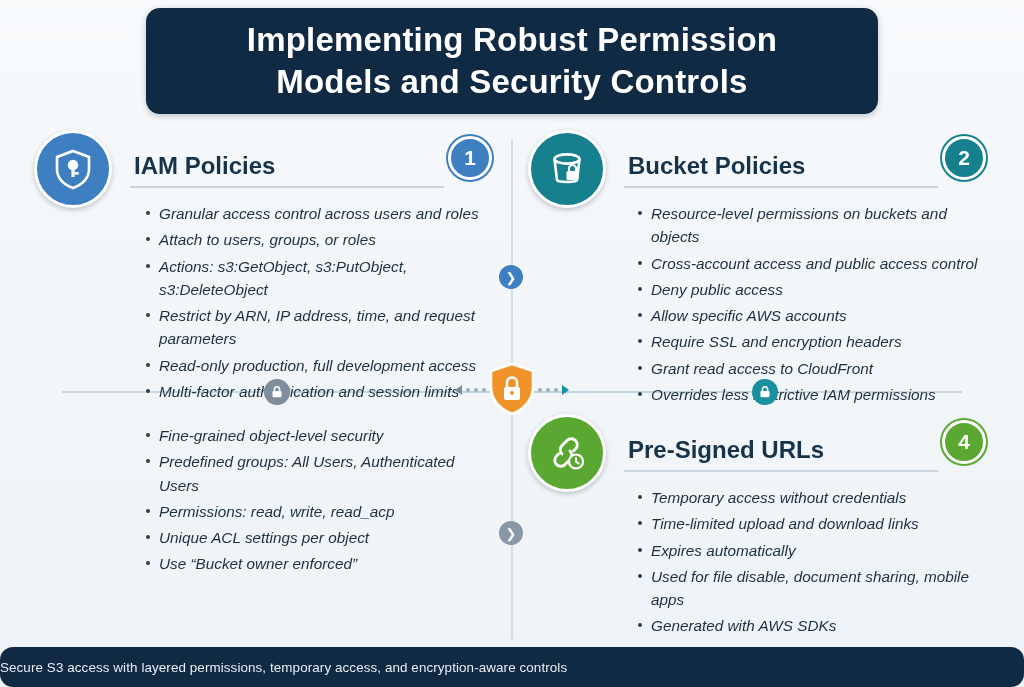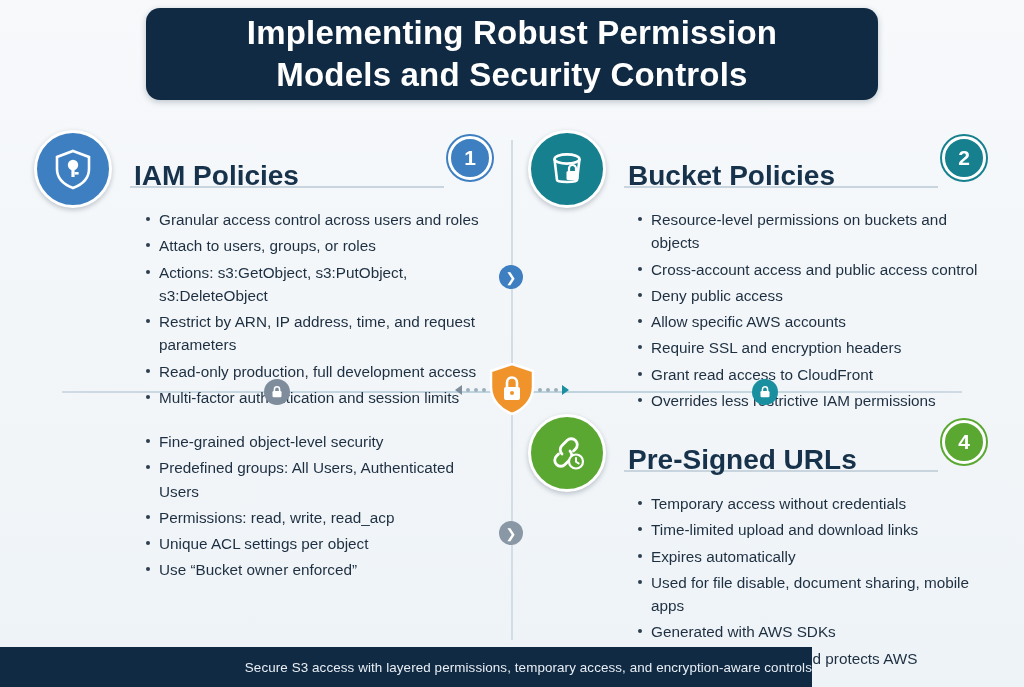--- a/index.html
+++ b/index.html
@@ -21,21 +21,21 @@
     background: linear-gradient(180deg, #f7f9fb 0%, #eef3f7 100%);
     box-sizing: border-box;
   }
 
   
   .title-bar {
     position: absolute;
     left: 146px;
     top: 8px;
     width: 732px;
-    height: 92px;
+    height: 106px;
     background: #102a43;
     border-radius: 14px;
     display: flex;
     align-items: center;
     justify-content: center;
     text-align: center;
     box-shadow: 0 2px 6px rgba(16,42,67,0.25);
   }
   .title-bar h1 {
     margin: 0;
@@ -66,22 +66,22 @@
     position: absolute;
     left: 108px;
     right: 56px;
     bottom: 4px;
     height: 2px;
     background: #c8d4de;
   }
   .head-title {
     position: absolute;
     left: 112px;
-    bottom: 0;
-    font-size: 28px;
+    bottom: 12px;
+    font-size: 24px;
     font-weight: bold;
     color: #17324b;
     white-space: nowrap;
   }
 
   
   .big-icon {
     position: absolute;
     left: 12px;
     top: 0px;
@@ -108,23 +108,24 @@
     display: flex;
     align-items: center;
     justify-content: center;
     font-size: 21px;
     font-weight: bold;
     color: #ffffff;
     box-sizing: border-box;
   }
 
   .bullets {
-    margin: 16px 0 0 0;
+    margin: 10px 0 0 0;
     padding: 0 10px 0 124px;
     list-style: none;
+    font-style: italic;
   }
   .q2 .bullets, .q4 .bullets { padding-left: 122px; padding-right: 0; }
   .bullets li {
     position: relative;
     font-size: 15.3px;
     line-height: 1.52;
     color: #1d2f40;
     margin-bottom: 3px;
     padding-left: 13px;
   }
@@ -230,26 +231,27 @@
     border-bottom: 5px solid transparent;
     border-left: 7px solid #1a8fa0;
     margin-left: 2px;
   }
 
   
   .footer {
     position: absolute;
     left: 0;
     bottom: 0;
-    width: 812px;
+    width: 1024px;
     height: 40px;
     background: #102a43;
     display: flex;
     align-items: center;
-    justify-content: flex-end;
+    justify-content: flex-start;
+    border-radius: 13px;
   }
   .footer span {
     color: #e8eef4;
     font-size: 13.4px;
     letter-spacing: 0.1px;
   }
 </style>
 </head>
 <body>
 

